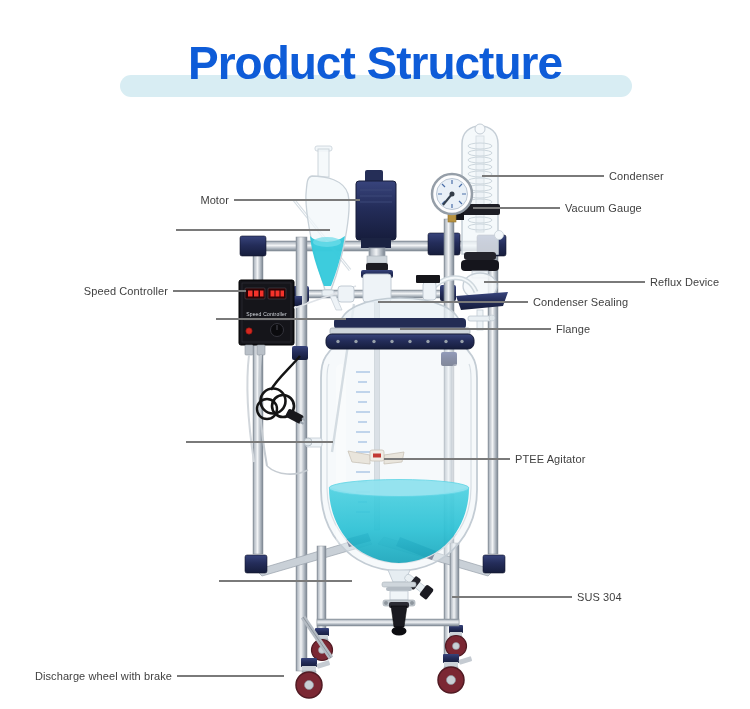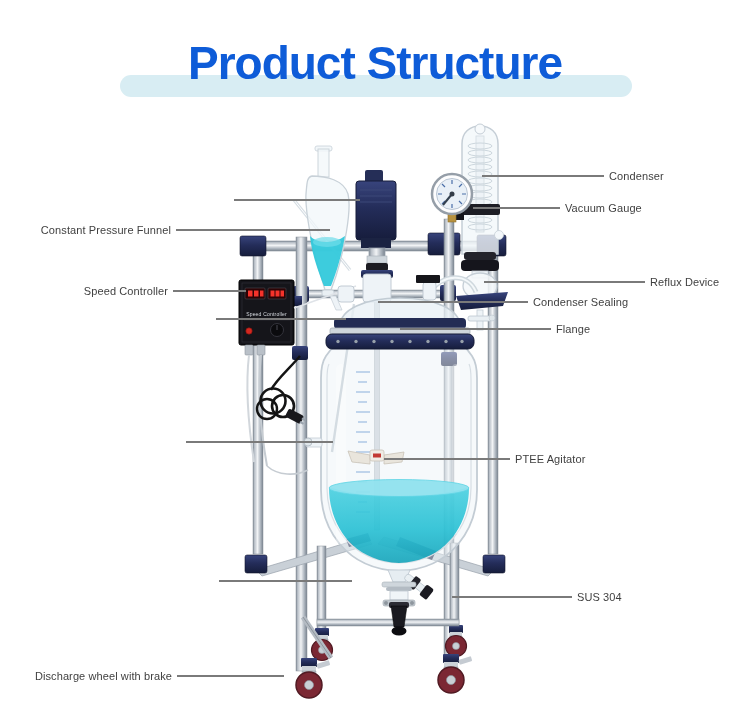--- a/index.html
+++ b/index.html
@@ -290,23 +290,23 @@
     <g>
       <rect x="443" y="630" width="16" height="9" rx="1" fill="url(#navyG)"></rect>
       <rect x="444" y="638" width="14" height="5" fill="#ccd2d8"></rect>
       <rect x="459" y="636" width="13" height="5" rx="1" fill="#c5cbd2" transform="rotate(-18 459 638)"></rect>
       <polygon points="444,643 458,643 456,656 446,656" fill="#b6bdc5" stroke="#8d959d" stroke-width=".5"></polygon>
       <circle cx="451" cy="656" r="13" fill="#7b2733" stroke="#511a23" stroke-width="1.5"></circle>
       <circle cx="451" cy="656" r="4.5" fill="#c9cfd5" stroke="#8d959d" stroke-width=".7"></circle>
     </g>
   </svg>
 
+  <div class="lbl left" style="left:29px;top:167px;width:200px">Motor</div>
   <div class="leader" style="left:234px;top:175px;width:126px"></div>
 
-  <div class="lbl left" style="left:17px;top:197px;width:154px">Constant Pressure Funnel</div>
   <div class="leader" style="left:176px;top:205px;width:154px"></div>
 
   <div class="lbl left" style="left:18px;top:258px;width:150px">Speed Controller</div>
   <div class="leader" style="left:173px;top:266px;width:73px"></div>
 
   <div class="leader" style="left:216px;top:294px;width:130px"></div>
 
   <div class="leader" style="left:186px;top:417px;width:147px"></div>
 
   <div class="leader" style="left:219px;top:556px;width:133px"></div>

